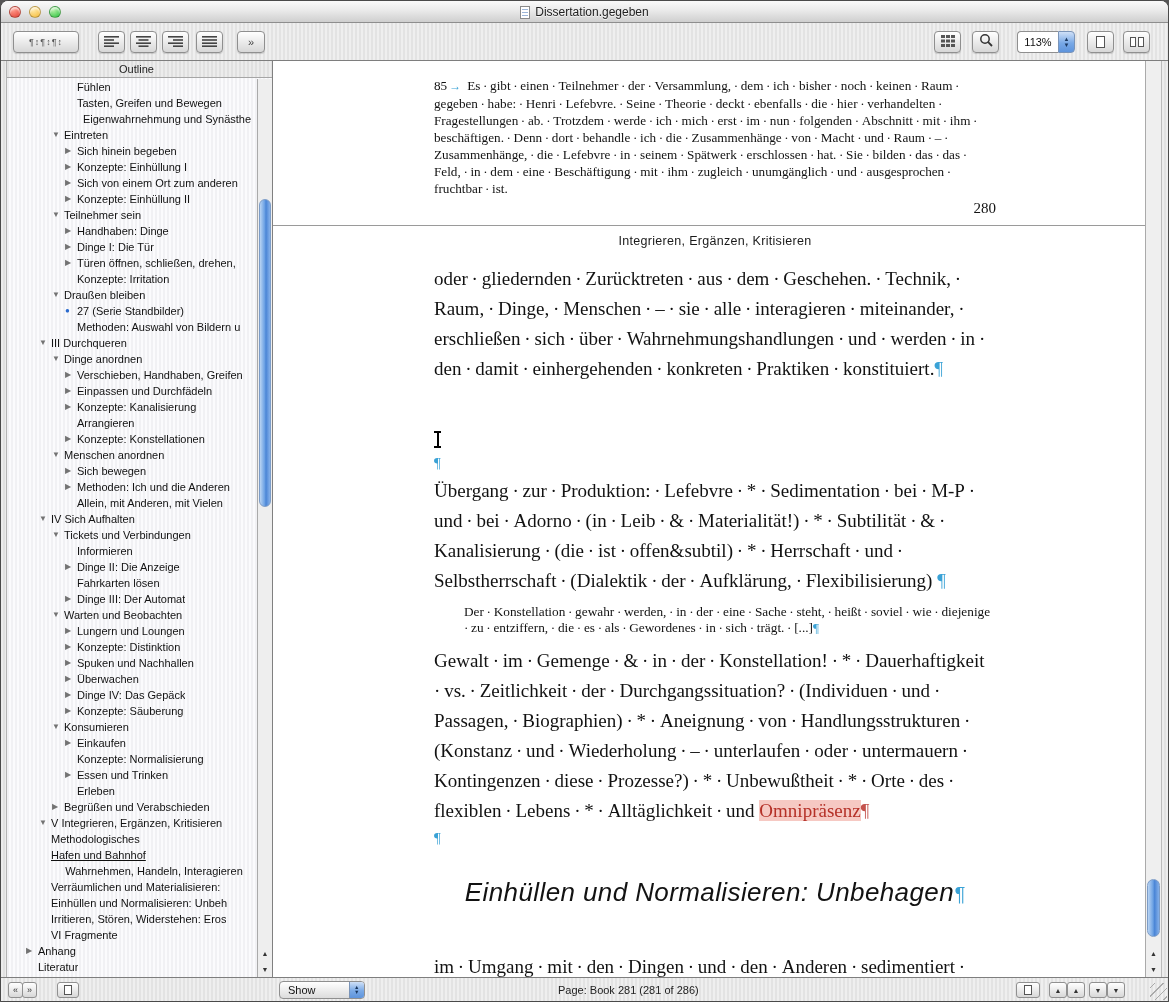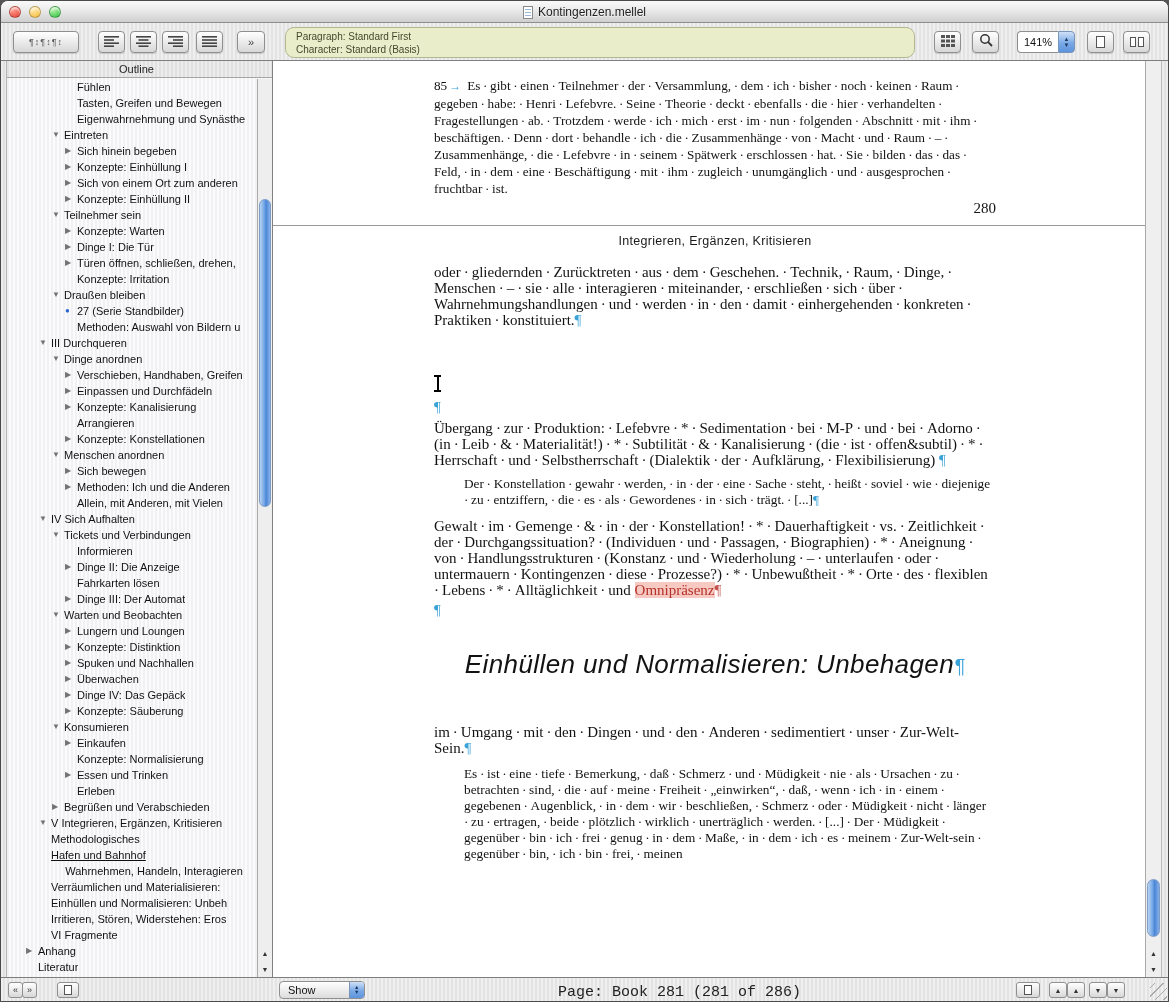--- a/index.html
+++ b/index.html
@@ -75,21 +75,21 @@
   .doc { position:absolute; left:272px; top:60px; width:874px; bottom:24px; background:#fff;
          overflow:hidden; padding:16px 151px 0 161px;
          font-family:"Liberation Serif","DejaVu Serif",serif; color:#121212; }
   .note-para { font-size:13.2px; line-height:17px; text-align:justify; }
   .tabmark, .pmark { color:#3aa2d6; }
   .tabmark { margin:0 6px 0 2px; font-size:12px; }
   .pageno { text-align:right; font-size:15px; margin:3px 0 8px; }
   .page-sep { height:1px; background:#9a9a9a; margin:0 -151px 0 -161px; }
   .running-header { margin-top:8px; text-align:center; font-family:"Liberation Sans",sans-serif;
          font-size:12.5px; letter-spacing:.3px; color:#1a1a1a; }
-  .body-para { font-size:15px; line-height:16px; text-align:justify; margin-top:16px; }
+  .body-para { font-size:19px; line-height:30px; text-align:justify; margin-top:16px; }
   .doc-heading { margin-top:34px; text-align:center; font-family:"Liberation Sans",sans-serif;
          font-style:italic; font-weight:normal; font-size:26px; letter-spacing:.4px; }
   .doc-heading .pmark { font-size:20px; }
   .empty-line { height:25px; font-size:15px; line-height:24.6px; }
   .empty-line.gap-top { margin-top:42px; }
   .caret { display:inline-block; width:7px; height:17px; position:relative; vertical-align:middle;
            border-top:2px solid #000; border-bottom:2px solid #000; }
   .caret::after { content:""; position:absolute; left:2.5px; top:0; bottom:0; width:2px; background:#000; }
   .quote { font-size:13.3px; line-height:16px; text-align:justify; margin:8px 2px 0 30px; }
   .hl { background:#f6c9c3; color:#b53128; }
@@ -112,40 +112,40 @@
   .sb-btn { position:absolute; top:4px; height:16px; background:linear-gradient(#fff,#d8d8d8);
             border:1px solid #909090; border-radius:3px; font-size:9px; color:#333;
             display:flex; align-items:center; justify-content:center; }
   .show-popup { position:absolute; left:278px; top:3px; width:86px; height:18px; display:flex;
             background:linear-gradient(#fff,#dcdcdc); border:1px solid #8f8f8f; border-radius:4px;
             overflow:hidden;gap:33px; }
   .show-label { flex:1; font-size:11px; padding-left:8px; display:flex; align-items:center; color:#111; }
   .show-arrows { width:16px; background:linear-gradient(#cfe0f7,#79a9e6 55%,#5e94dc);
             border-left:1px solid #7a94b8; display:flex; flex-direction:column; align-items:center;
             justify-content:center; font-size:5.5px; line-height:5.5px; color:#15335c; }
-  .status-text { position:absolute; left:557px; top:6px; font-size:15px; color:#222;font-family:Liberation Mono, monospace; }
+  .status-text { position:absolute; left:557px; top:6px; font-size:11px; color:#222; }
   .grip { position:absolute; right:1px; bottom:1px; width:17px; height:17px;
           background:repeating-linear-gradient(135deg,transparent 0 3px,#aaa 3px 4px,transparent 4px 6px); }
   .mini-page { display:inline-block; width:9px; height:12px; border:1px solid #555; background:#fff; }
   .mini-page2 { display:inline-block; width:6px; height:10px; border:1px solid #555; background:#fff; margin:0 1px; }
 </style>
 </head>
 <body>
 
 <div id="window">
 
   <div class="titlebar">
     <div class="traffic">
       <span class="tl red"></span>
       <span class="tl yellow"></span>
       <span class="tl green"></span>
     </div>
     <div class="title-wrap">
       <span class="doc-icon"></span>
-      <span>Kontingenzen.mellel</span>
+      <span>Dissertation.gegeben</span>
     </div>
   </div>
 
   <div class="toolbar pinstripe">
     <div class="btn glyph-btn" style="left:12px;width:66px;">¶↕¶↕¶↕</div>
     <div class="btn small" style="left:97px;">
       <span><svg width="15" height="12" viewBox="0 0 15 12">
             <g fill="#444">
               <rect y="1" width="15" height="1.6"></rect>
               <rect y="4.2" width="10" height="1.6"></rect>
@@ -179,24 +179,20 @@
             <g fill="#444">
               <rect y="1" width="15" height="1.6"></rect>
               <rect y="4.2" width="15" height="1.6"></rect>
               <rect y="7.4" width="15" height="1.6"></rect>
               <rect y="10.4" width="15" height="1.6"></rect>
             </g>
           </svg></span>
     </div>
     <div class="btn" style="left:236px;width:28px;font-size:11px;color:#444;">»</div>
 
-    <div class="style-box">
-      <div>Paragraph: Standard First</div>
-      <div>Character: Standard (Basis)</div>
-    </div>
 
     <div class="btn small" style="left:933px;">
       <span><svg width="14" height="12" viewBox="0 0 14 12">
             <g fill="#555">
               <rect width="4" height="3"></rect>
               <rect x="5" width="4" height="3"></rect>
               <rect x="10" width="4" height="3"></rect>
               <rect y="4.5" width="4" height="3"></rect>
               <rect x="5" y="4.5" width="4" height="3"></rect>
               <rect x="10" y="4.5" width="4" height="3"></rect>
@@ -207,21 +203,21 @@
           </svg></span>
     </div>
     <div class="btn small" style="left:971px;">
       <span><svg width="14" height="14" viewBox="0 0 14 14">
             <circle cx="6" cy="6" r="4.2" fill="none" stroke="#333" stroke-width="1.5"></circle>
             <line x1="9.2" y1="9.2" x2="13" y2="13" stroke="#333" stroke-width="1.8"></line>
           </svg></span>
     </div>
 
     <div class="zoom">
-      <span class="zoom-val">141%</span>
+      <span class="zoom-val">113%</span>
       <span class="zoom-stepper">
         <span>▲</span>
         <span>▼</span>
       </span>
     </div>
 
     <div class="btn small" style="left:1086px;">
       <span class="mini-page"></span>
     </div>
     <div class="btn small" style="left:1122px;">
@@ -233,21 +229,21 @@
     <div class="sidebar-header">Outline</div>
     <div class="outline-list">
         <div class="o-row" style="padding-left: 58px;">
           <span class="o-icon none"></span>
           <span class="o-label">Fühlen</span>
         </div>
         <div class="o-row" style="padding-left: 58px;">
           <span class="o-icon none"></span>
           <span class="o-label">Tasten, Greifen und Bewegen</span>
         </div>
-        <div class="o-row" style="padding-left: 58px;">
+        <div class="o-row" style="padding-left: 58px; justify-content: center;">
           <span class="o-icon none"></span>
           <span class="o-label">Eigenwahrnehmung und Synästhe</span>
         </div>
         <div class="o-row" style="padding-left: 45px;">
           <span class="o-icon down">▼</span>
           <span class="o-label">Eintreten</span>
         </div>
         <div class="o-row" style="padding-left: 58px;">
           <span class="o-icon right">▶</span>
           <span class="o-label">Sich hinein begeben</span>
@@ -263,21 +259,21 @@
         <div class="o-row" style="padding-left: 58px;">
           <span class="o-icon right">▶</span>
           <span class="o-label">Konzepte: Einhüllung II</span>
         </div>
         <div class="o-row" style="padding-left: 45px;">
           <span class="o-icon down">▼</span>
           <span class="o-label">Teilnehmer sein</span>
         </div>
         <div class="o-row" style="padding-left: 58px;">
           <span class="o-icon right">▶</span>
-          <span class="o-label">Konzepte: Warten</span>
+          <span class="o-label">Handhaben: Dinge</span>
         </div>
         <div class="o-row" style="padding-left: 58px;">
           <span class="o-icon right">▶</span>
           <span class="o-label">Dinge I: Die Tür</span>
         </div>
         <div class="o-row" style="padding-left: 58px;">
           <span class="o-icon right">▶</span>
           <span class="o-label">Türen öffnen, schließen, drehen,</span>
         </div>
         <div class="o-row" style="padding-left: 58px; align-items: center;">

